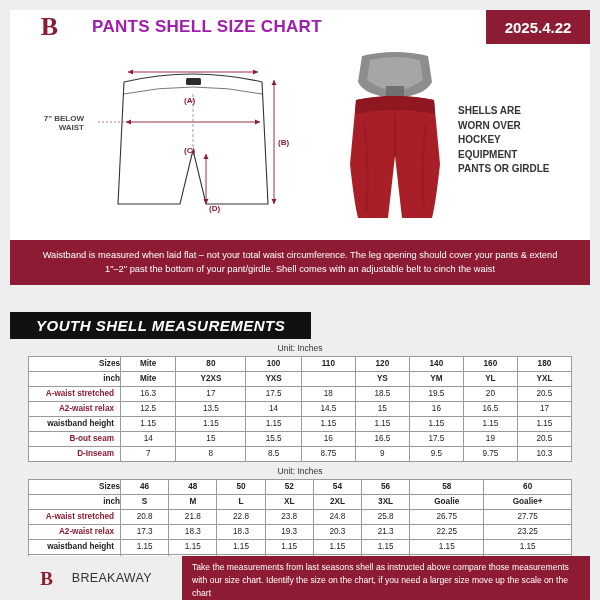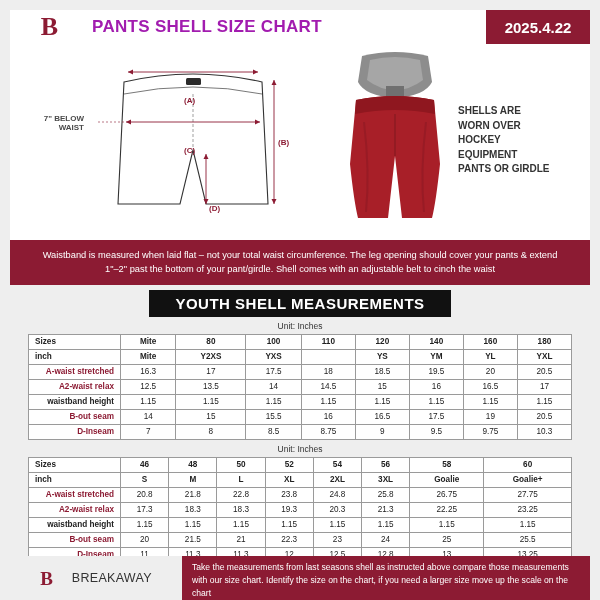--- a/index.html
+++ b/index.html
@@ -99,22 +99,23 @@
     color:#fff;
     padding:8px 26px;
     text-align:center;
     font-size:9.3px;
     line-height:1.55;
   }
 
   
   .sec-wrap {
     background:#eeeeee;
-    text-align:center;
-    padding-top:5px;
+    text-align:left;
+    padding-top:27px;
+    font-style:italic;
   }
   .sec-title {
     display:inline-block;
     background:#111;
     color:#fff;
     font-size:15px;
     font-weight:bold;
     letter-spacing:0.5px;
     padding:5px 26px;
   }
@@ -143,21 +144,21 @@
   }
   th { font-weight:bold; }
   td.rowhead {
     text-align:right;
     padding-right:6px;
     font-weight:bold;
     width:92px;
   }
   td.rowhead.accent { color:#8c1b33; }
   th.rowhead {
-    text-align:left;
+    text-align:right;
     padding-left:6px;
     width:92px;
   }
 
   
   .footer {
     position:absolute;
     left:10px; bottom:0;
     width:580px;
     height:44px;

